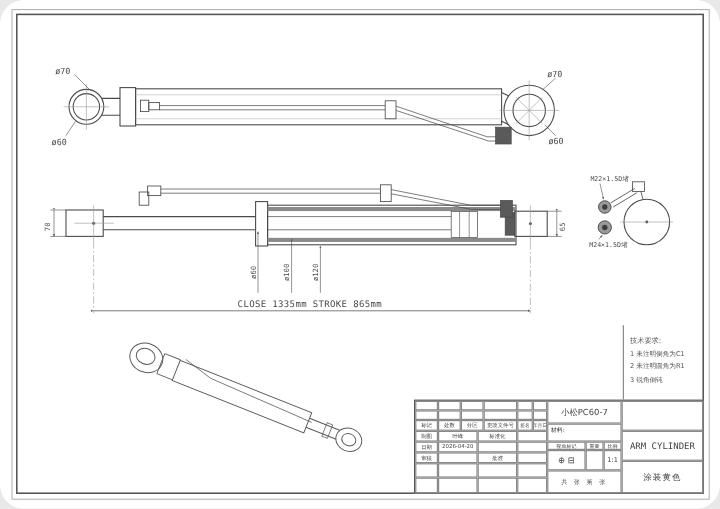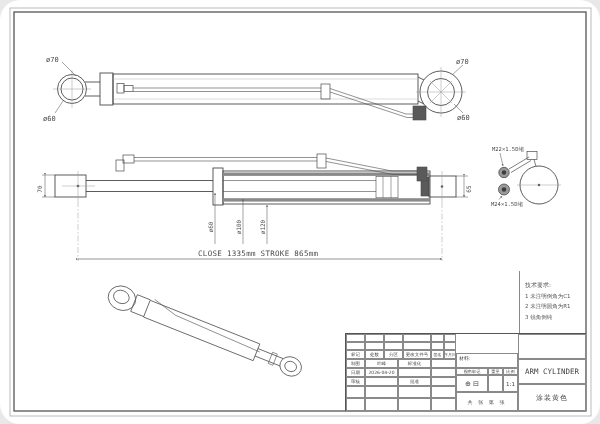--- a/index.html
+++ b/index.html
@@ -230,20 +230,21 @@
 
   <div class="cell" style="left:0;top:52px;width:19px;height:12px"></div>
   <div class="cell" style="left:19px;top:52px;width:33px;height:12px"></div>
   <div class="cell" style="left:52px;top:52px;width:33px;height:12px"></div>
   <div class="cell" style="left:85px;top:52px;width:25px;height:12px"></div>
   <div class="cell" style="left:0;top:64px;width:19px;height:13px"></div>
   <div class="cell" style="left:19px;top:64px;width:33px;height:13px"></div>
   <div class="cell" style="left:52px;top:64px;width:33px;height:13px"></div>
   <div class="cell" style="left:85px;top:64px;width:25px;height:13px"></div>
 
+  <div class="cell" style="left:110px;top:0;width:62px;height:19px;font-size:7px">小松PC60-7</div>
   <div class="cell lft top" style="left:110px;top:19px;width:62px;height:15px;font-size:5px">材料:</div>
   <div class="cell" style="left:110px;top:34px;width:32px;height:7px;font-size:4.2px">视角标记</div>
   <div class="cell" style="left:142px;top:34px;width:15px;height:7px;font-size:4.2px">重量</div>
   <div class="cell" style="left:157px;top:34px;width:15px;height:7px;font-size:4.2px">比例</div>
   <div class="cell" style="left:110px;top:41px;width:32px;height:17px;font-size:7px">⊕ ⊟</div>
   <div class="cell" style="left:142px;top:41px;width:15px;height:17px"></div>
   <div class="cell" style="left:157px;top:41px;width:15px;height:17px;font-size:5.5px">1:1</div>
   <div class="cell" style="left:110px;top:58px;width:62px;height:19px;font-size:5px;letter-spacing:2px">共 张 第 张</div>
 
   <div class="cell" style="left:172px;top:0;width:68px;height:25px"></div>

